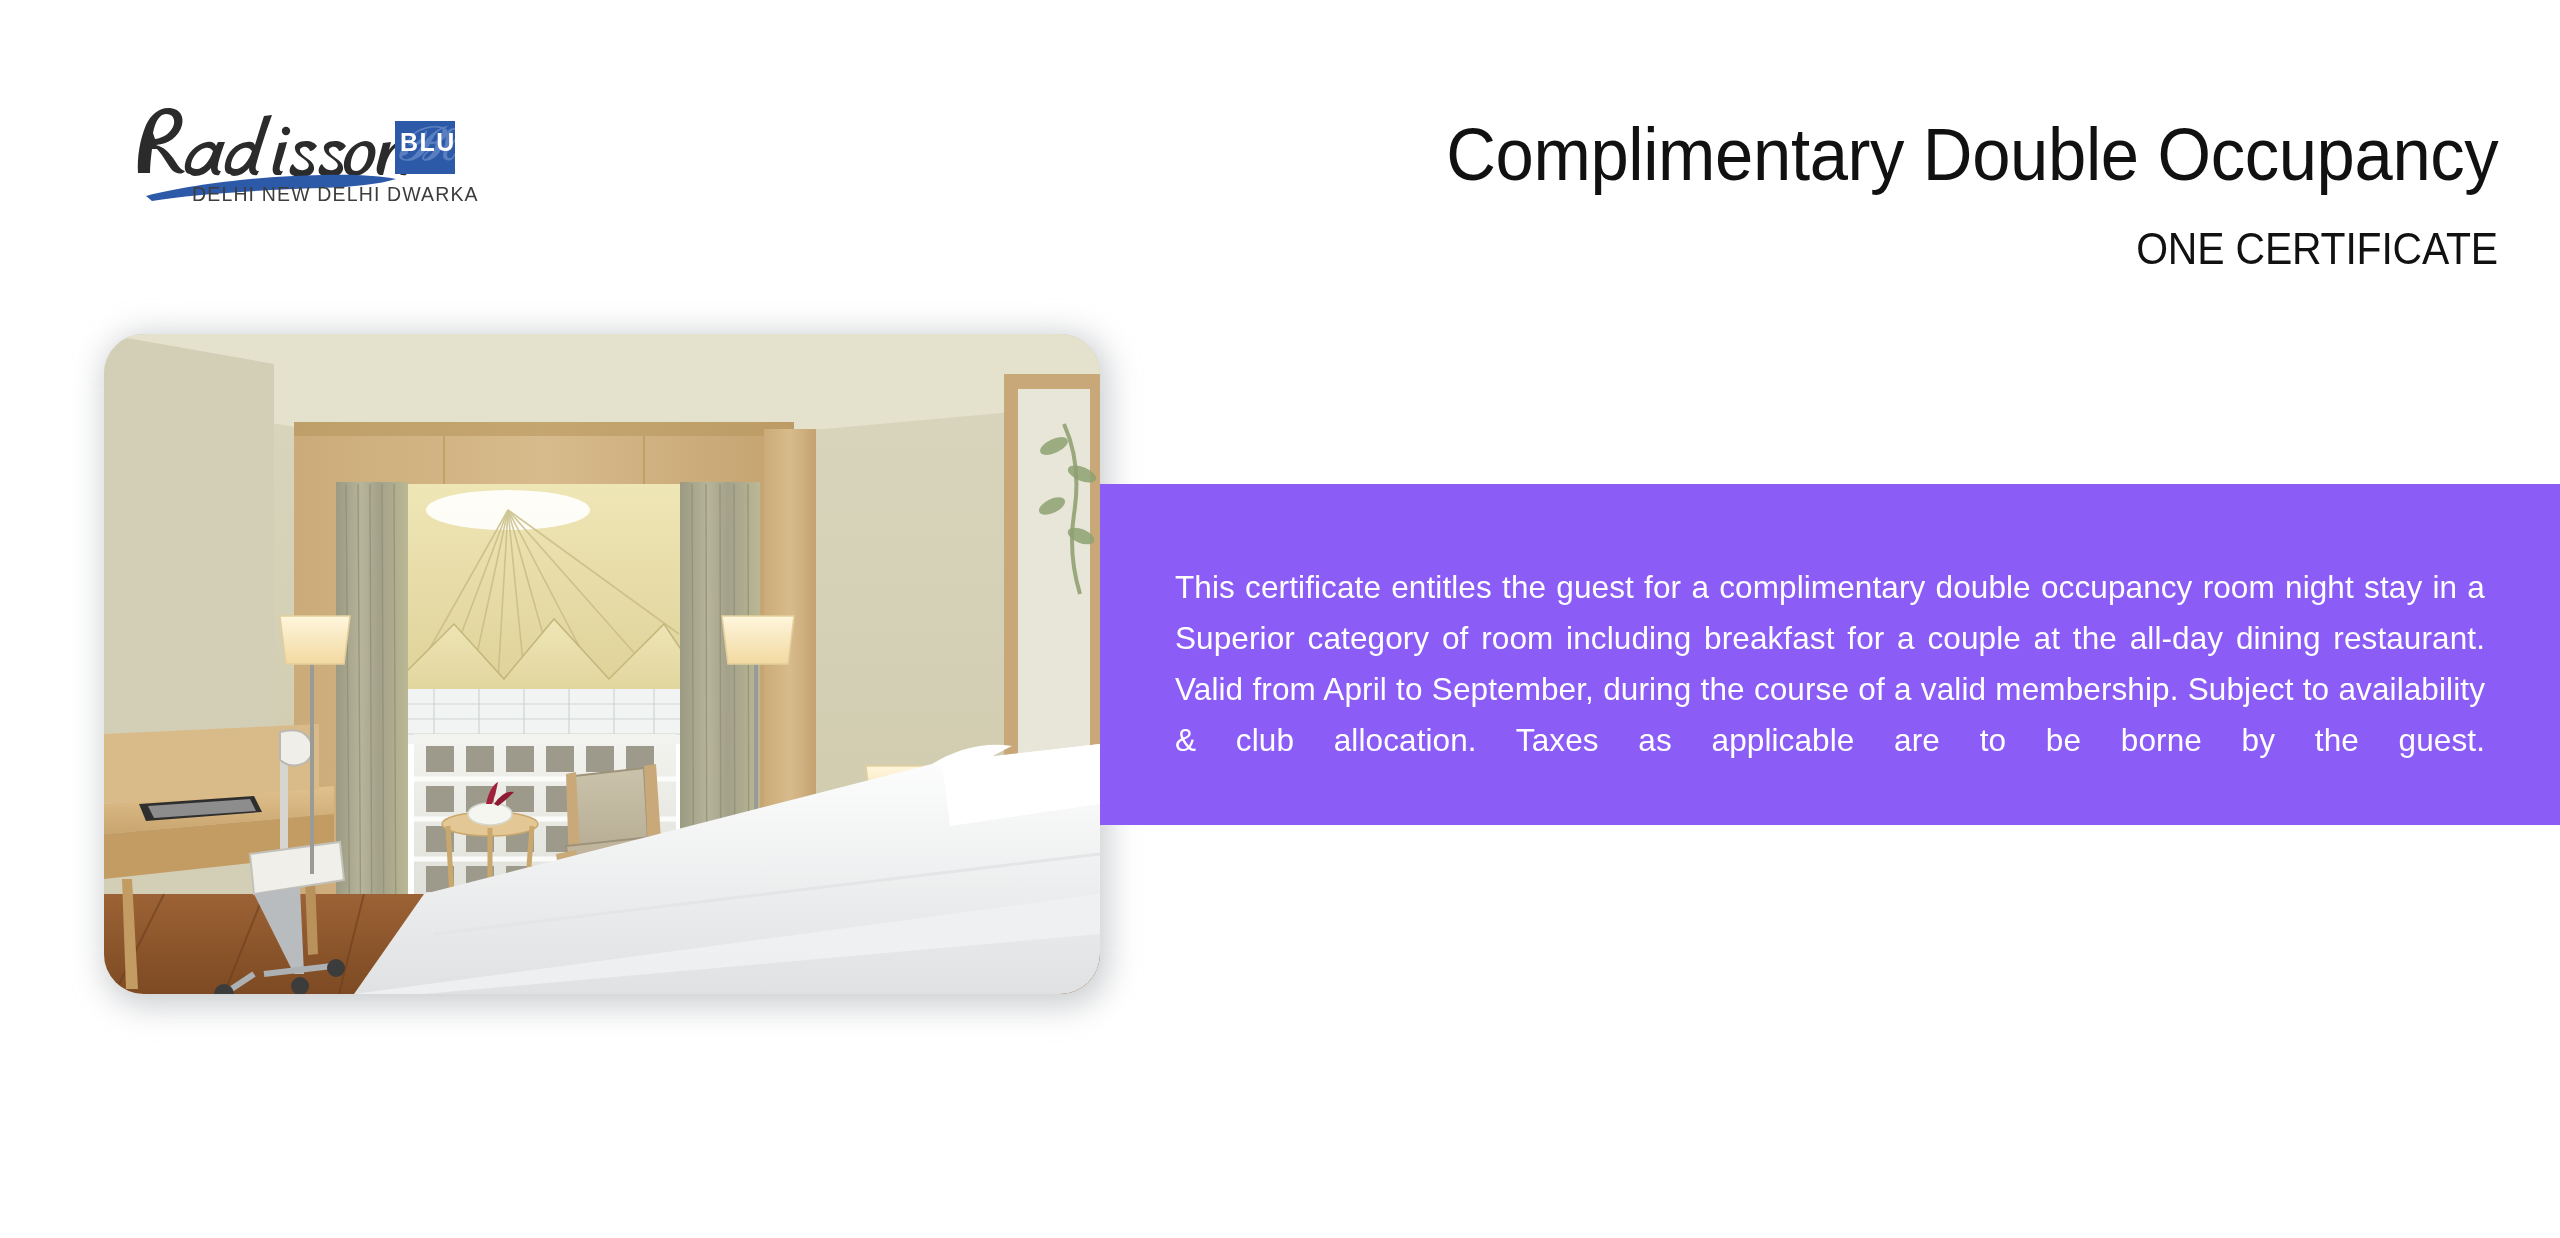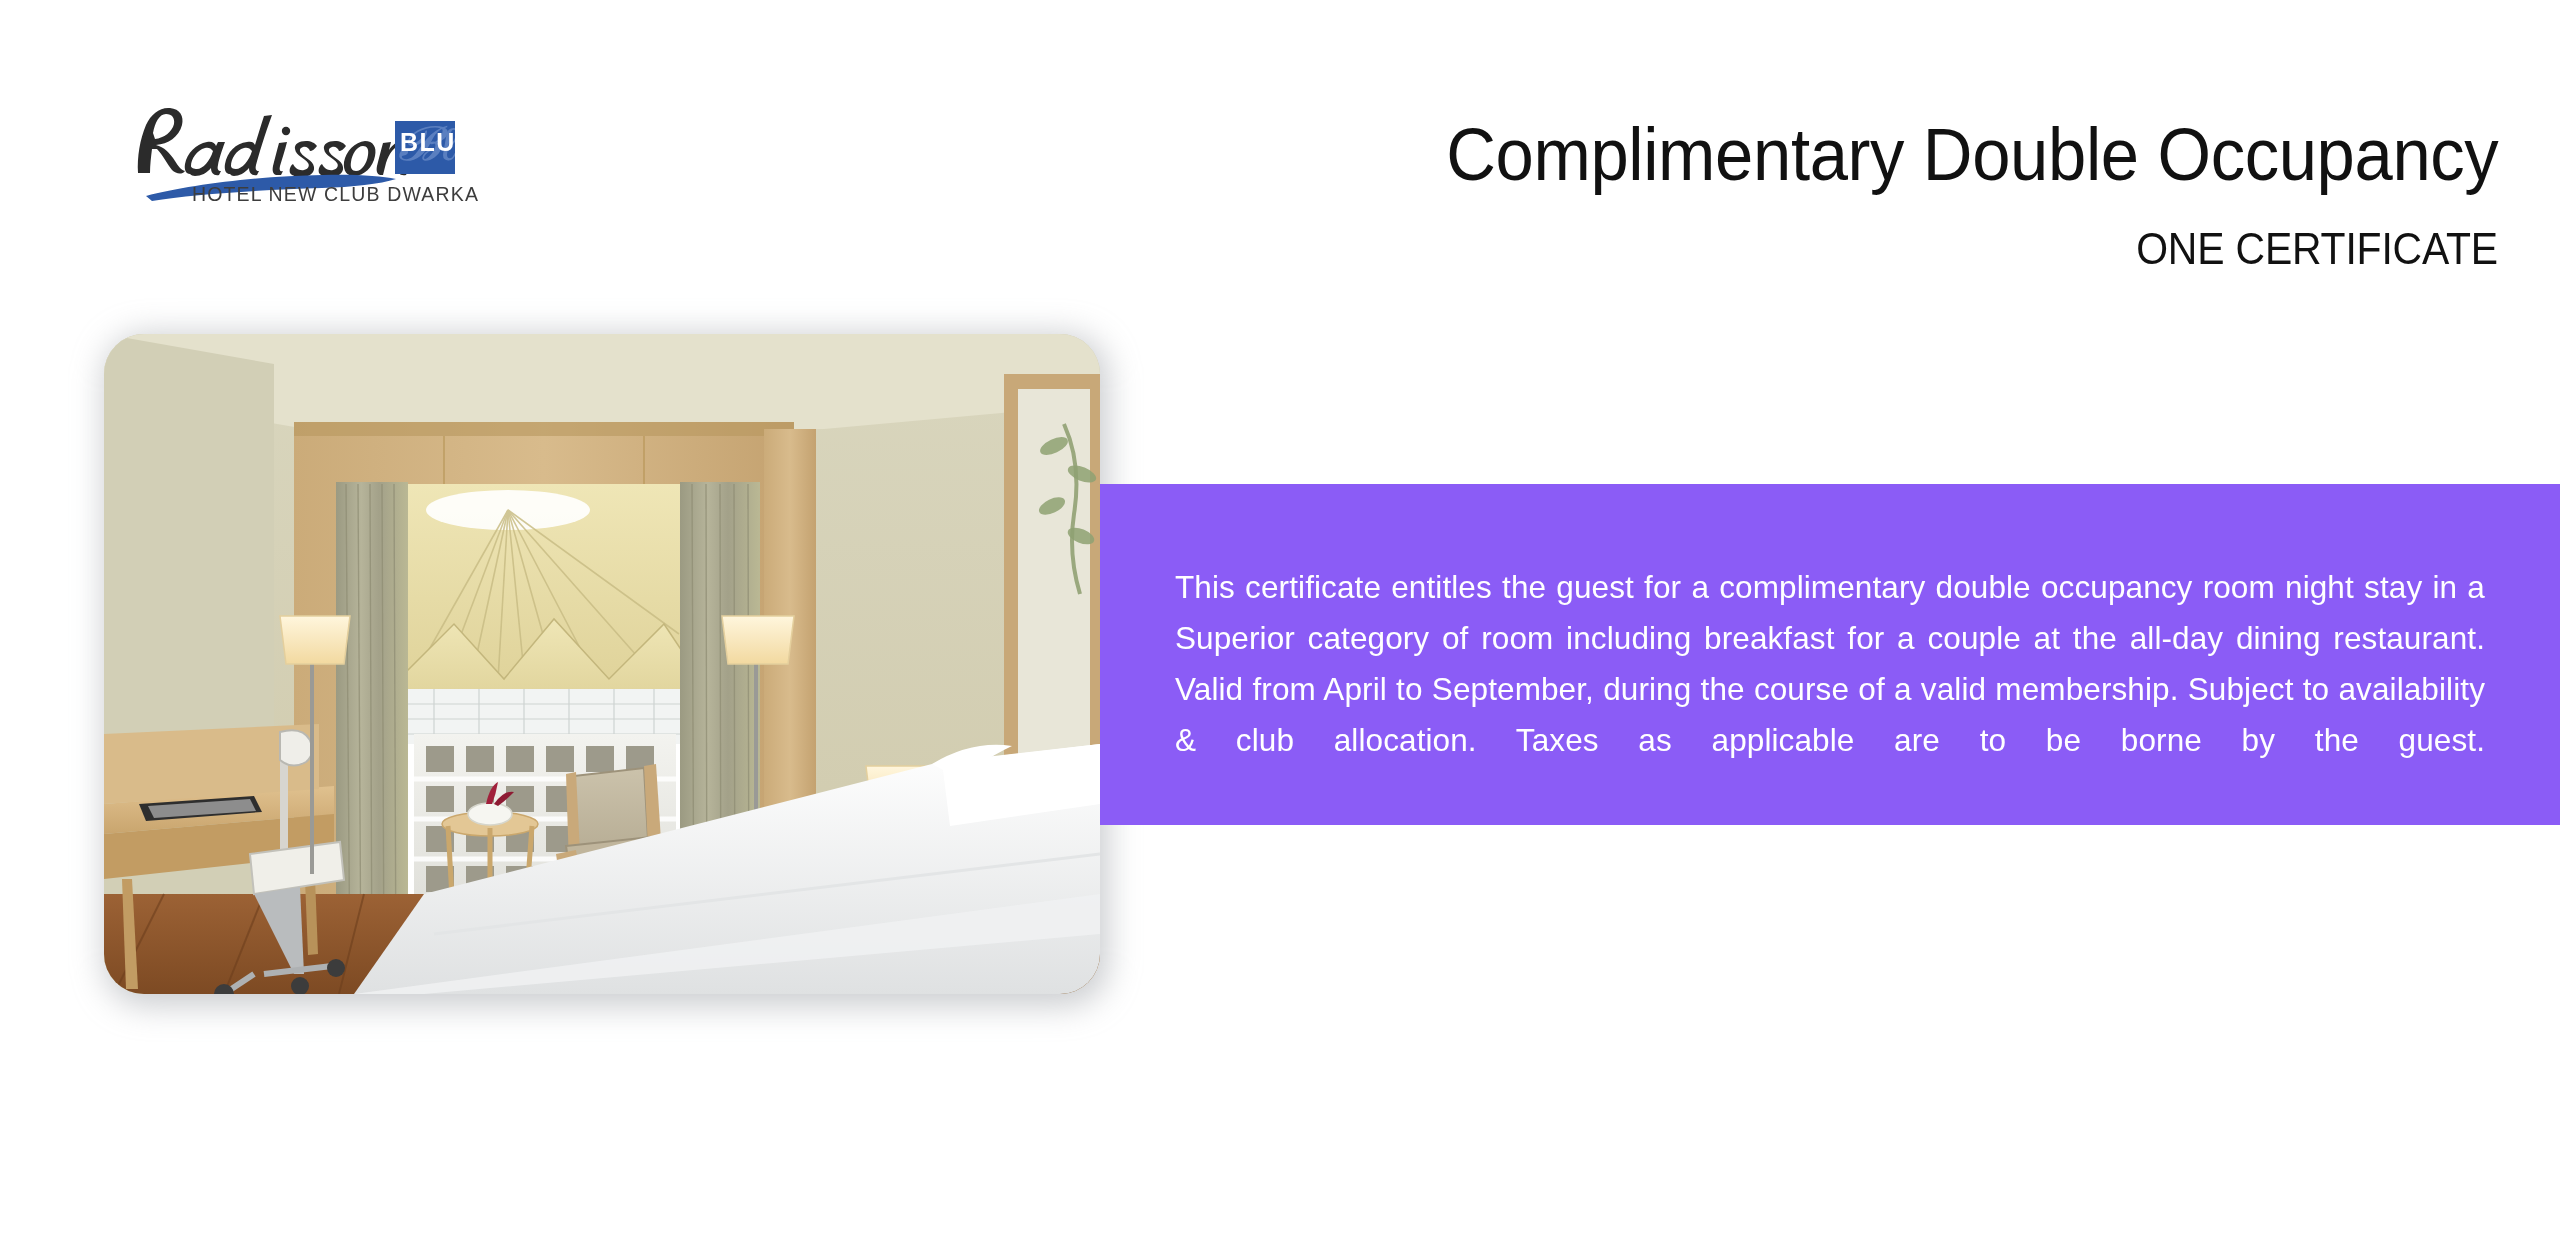--- a/index.html
+++ b/index.html
@@ -245,21 +245,21 @@
 
         <path d="M28,101 C70,90 140,81 205,80 C238,79 262,81 278,84
                  C262,89 235,92 204,93 C142,95 74,99 34,106 Z" fill="#2d5aa8"></path>
       </svg>
 
       <div class="logo-blu-box">
         <span class="logo-blu-script">𝓑ℓ𝓊</span>
         <span class="logo-blu-text">BLU</span>
       </div>
 
-      <div class="logo-tagline">HOTEL NEW CLUB DWARKA</div>
+      <div class="logo-tagline">DELHI NEW DELHI DWARKA</div>
     </div>
 
     <div class="club-line">
       <span class="club-sapphire">SAPPHIRE</span><span>&nbsp;</span><span class="club-club">CLUB</span>
     </div>
   </div>
 
   <div class="title">Complimentary Double Occupancy</div>
   <div class="subtitle">ONE CERTIFICATE</div>
 

